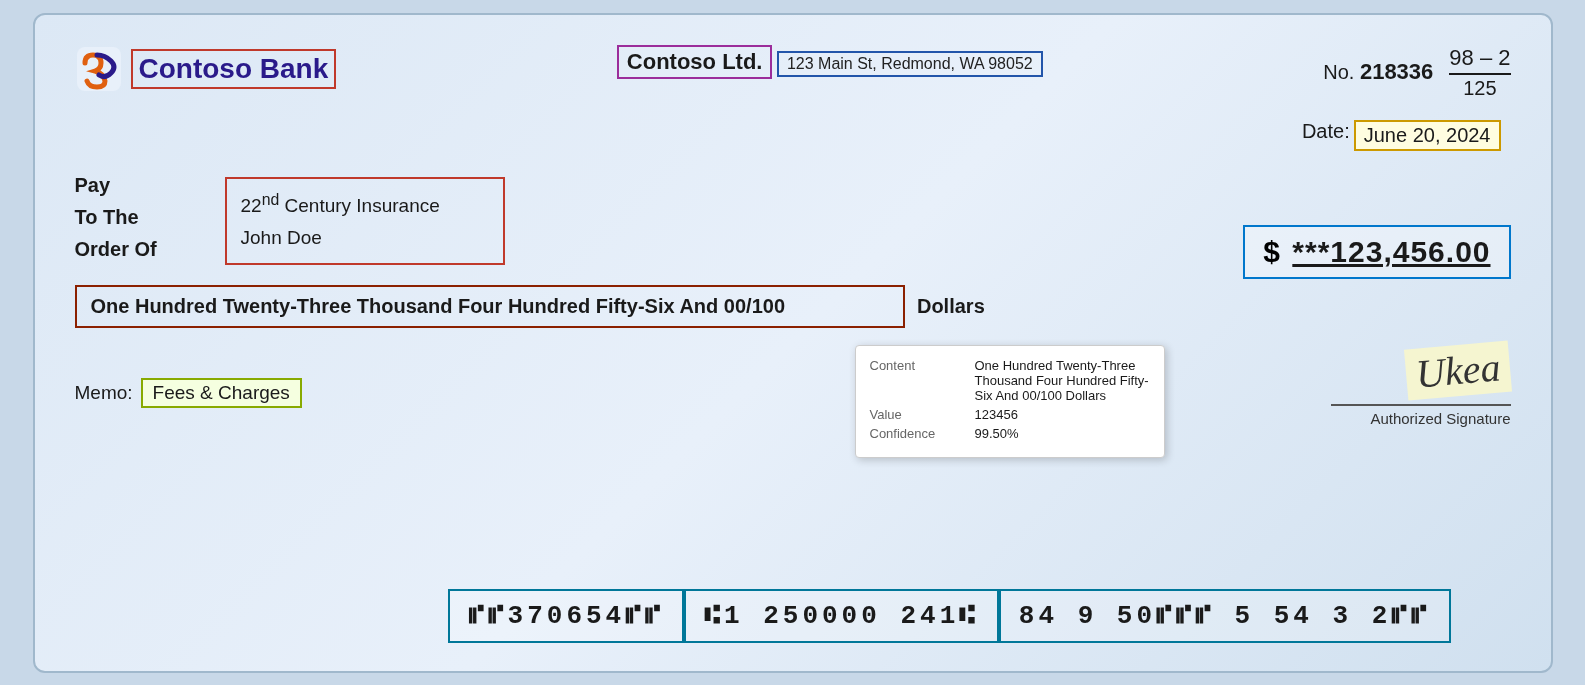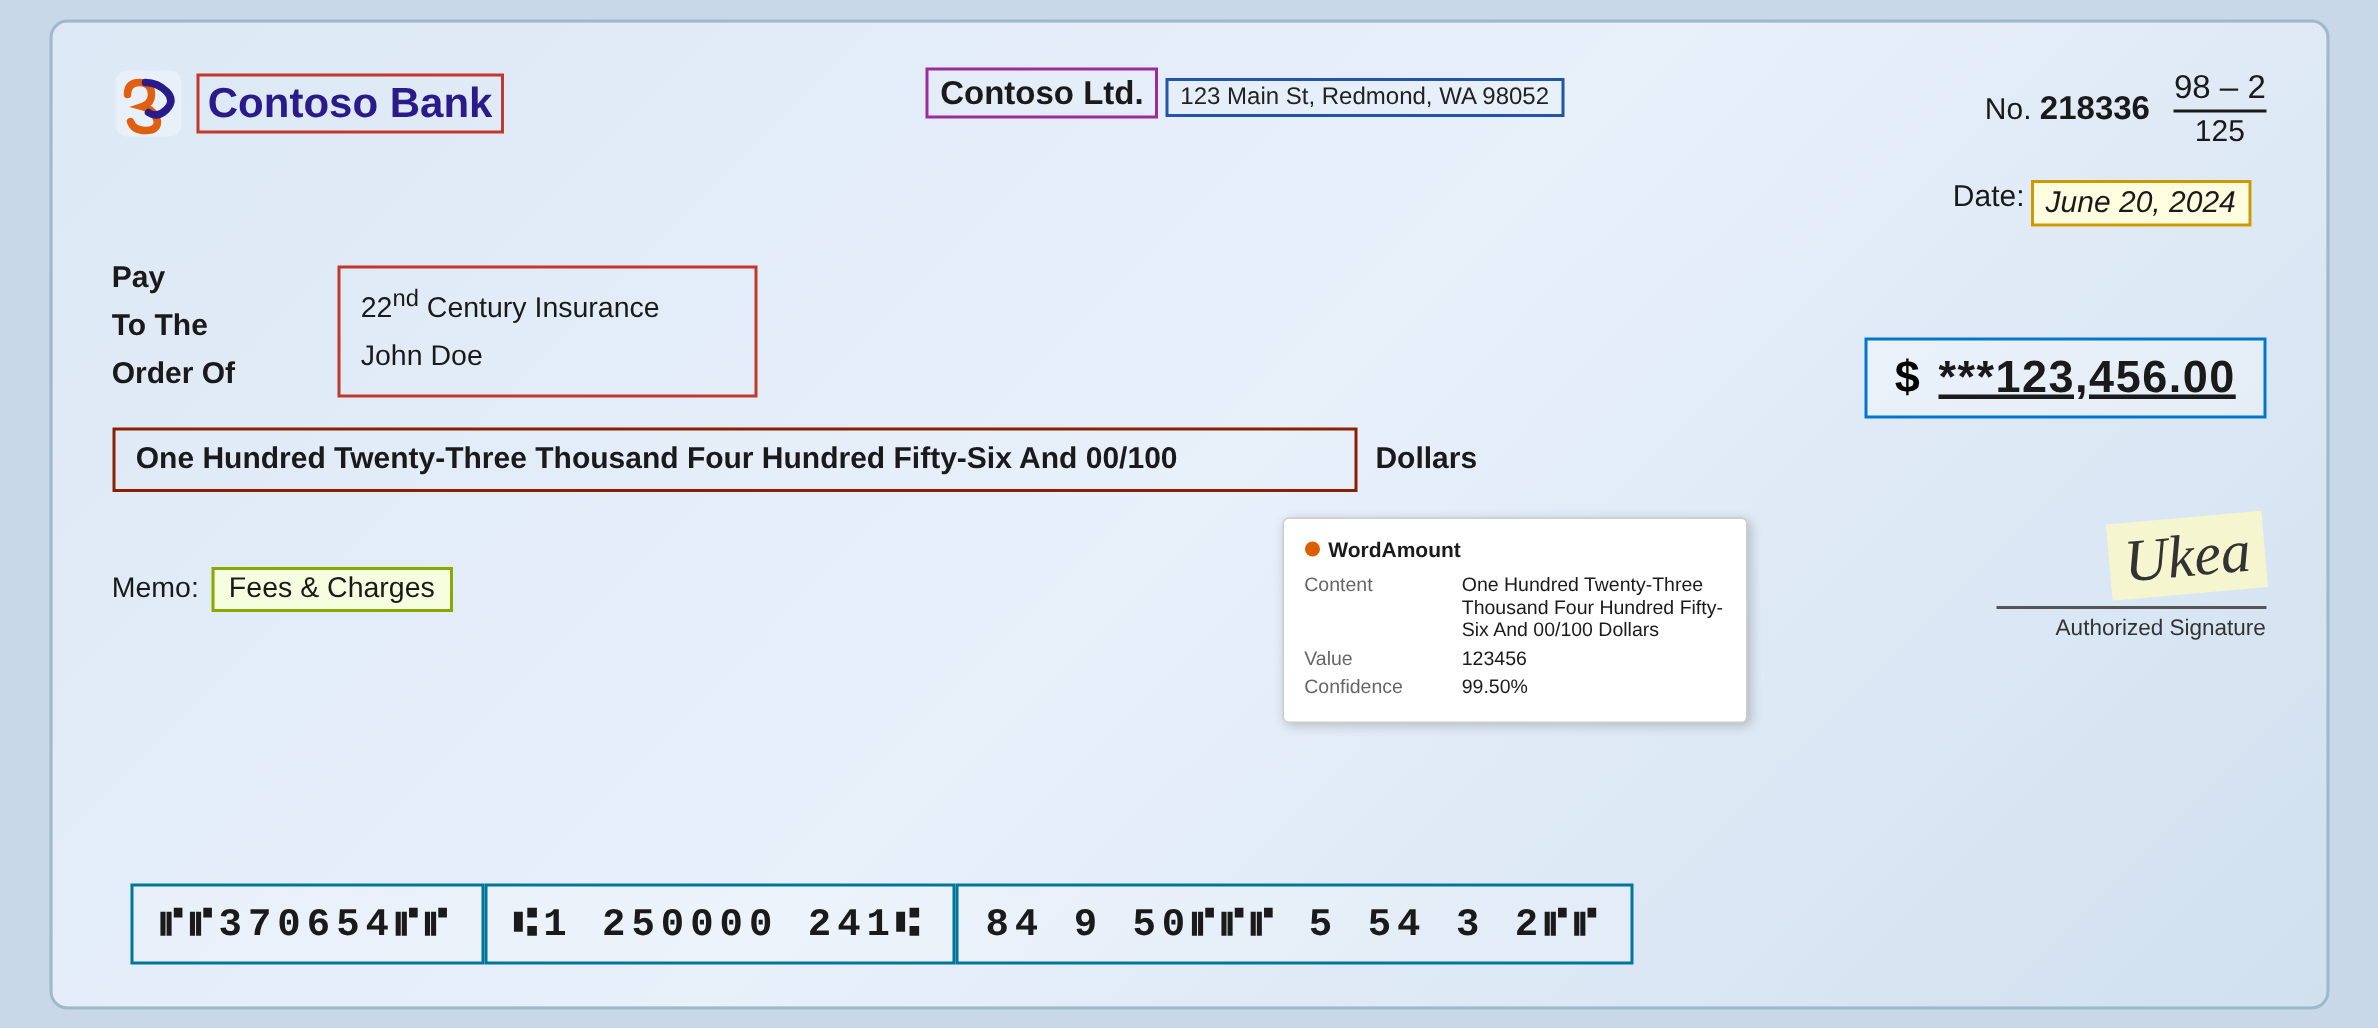--- a/index.html
+++ b/index.html
@@ -101,21 +101,20 @@
       font-size: 20px;
       color: #1a1a1a;
     }
     .date-value {
       font-size: 20px;
       color: #1a1a1a;
       border: 2px solid #cc9900;
       background: #fffde0;
       padding: 2px 8px;
       margin-left: 4px;
-      font-style: italic;
     }
 
     
     .pay-row {
       display: flex;
       align-items: flex-end;
       margin-bottom: 20px;
     }
     .pay-label {
       font-size: 20px;
@@ -272,22 +271,22 @@
       padding: 2px 10px;
     }
 
     
     .micr-row {
       position: absolute;
       bottom: 28px;
       left: 0;
       right: 0;
       display: flex;
-      justify-content: flex-start;
-      padding: 0 52px;
+      justify-content: flex-end;
+      padding: 0 100px;
       align-items: center;
     }
     .micr-block {
       border: 2px solid #007799;
       padding: 10px 18px;
       font-family: 'Courier New', monospace;
       font-size: 26px;
       font-weight: bold;
       color: #1a1a1a;
       letter-spacing: 4px;
@@ -365,24 +364,20 @@
     <span class="amount-dollar">$</span>
     <span class="amount-text">***123,456.00</span>
   </div>
 
   <div class="word-amount-row">
     <span class="word-amount-text">One Hundred Twenty-Three Thousand Four Hundred Fifty-Six And 00/100</span>
     <span class="dollars-label">Dollars</span>
   </div>
 
   <div class="tooltip-box">
-    <div class="tooltip-header">
-      <span class="tooltip-dot"></span>
-      <span>WordAmount</span>
-    </div>
     <div class="tooltip-row">
       <span class="tooltip-key">Content</span>
       <span class="tooltip-val">One Hundred Twenty-Three Thousand Four Hundred Fifty-Six And 00/100 Dollars</span>
     </div>
     <div class="tooltip-row">
       <span class="tooltip-key">Value</span>
       <span class="tooltip-val">123456</span>
     </div>
     <div class="tooltip-row">
       <span class="tooltip-key">Confidence</span>

